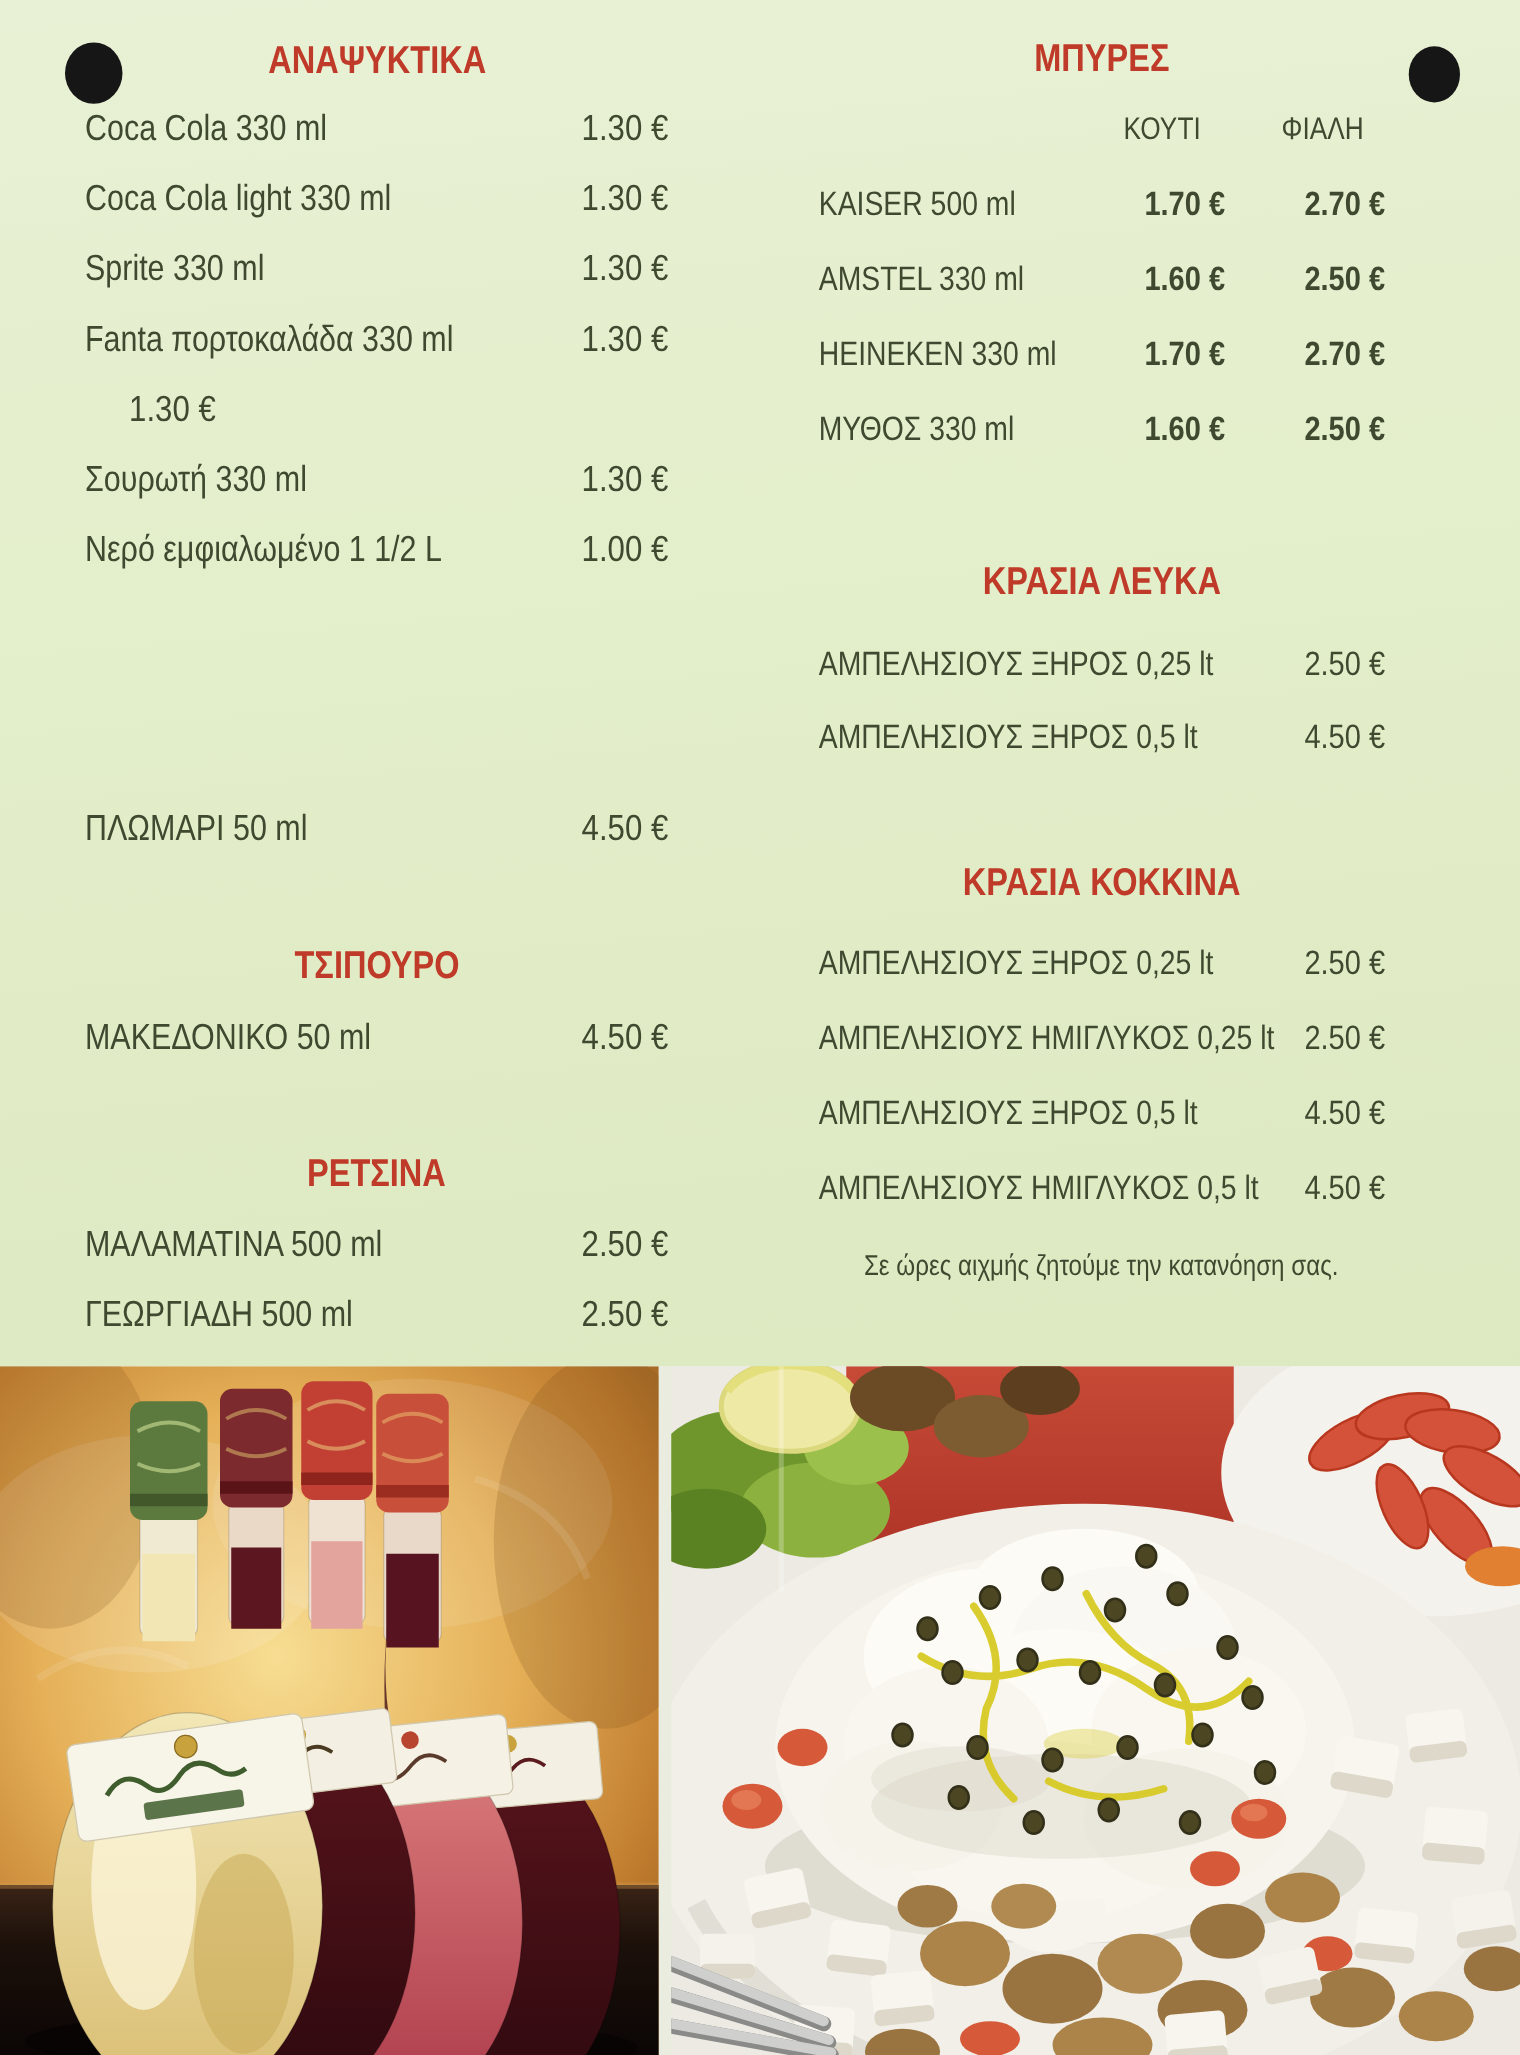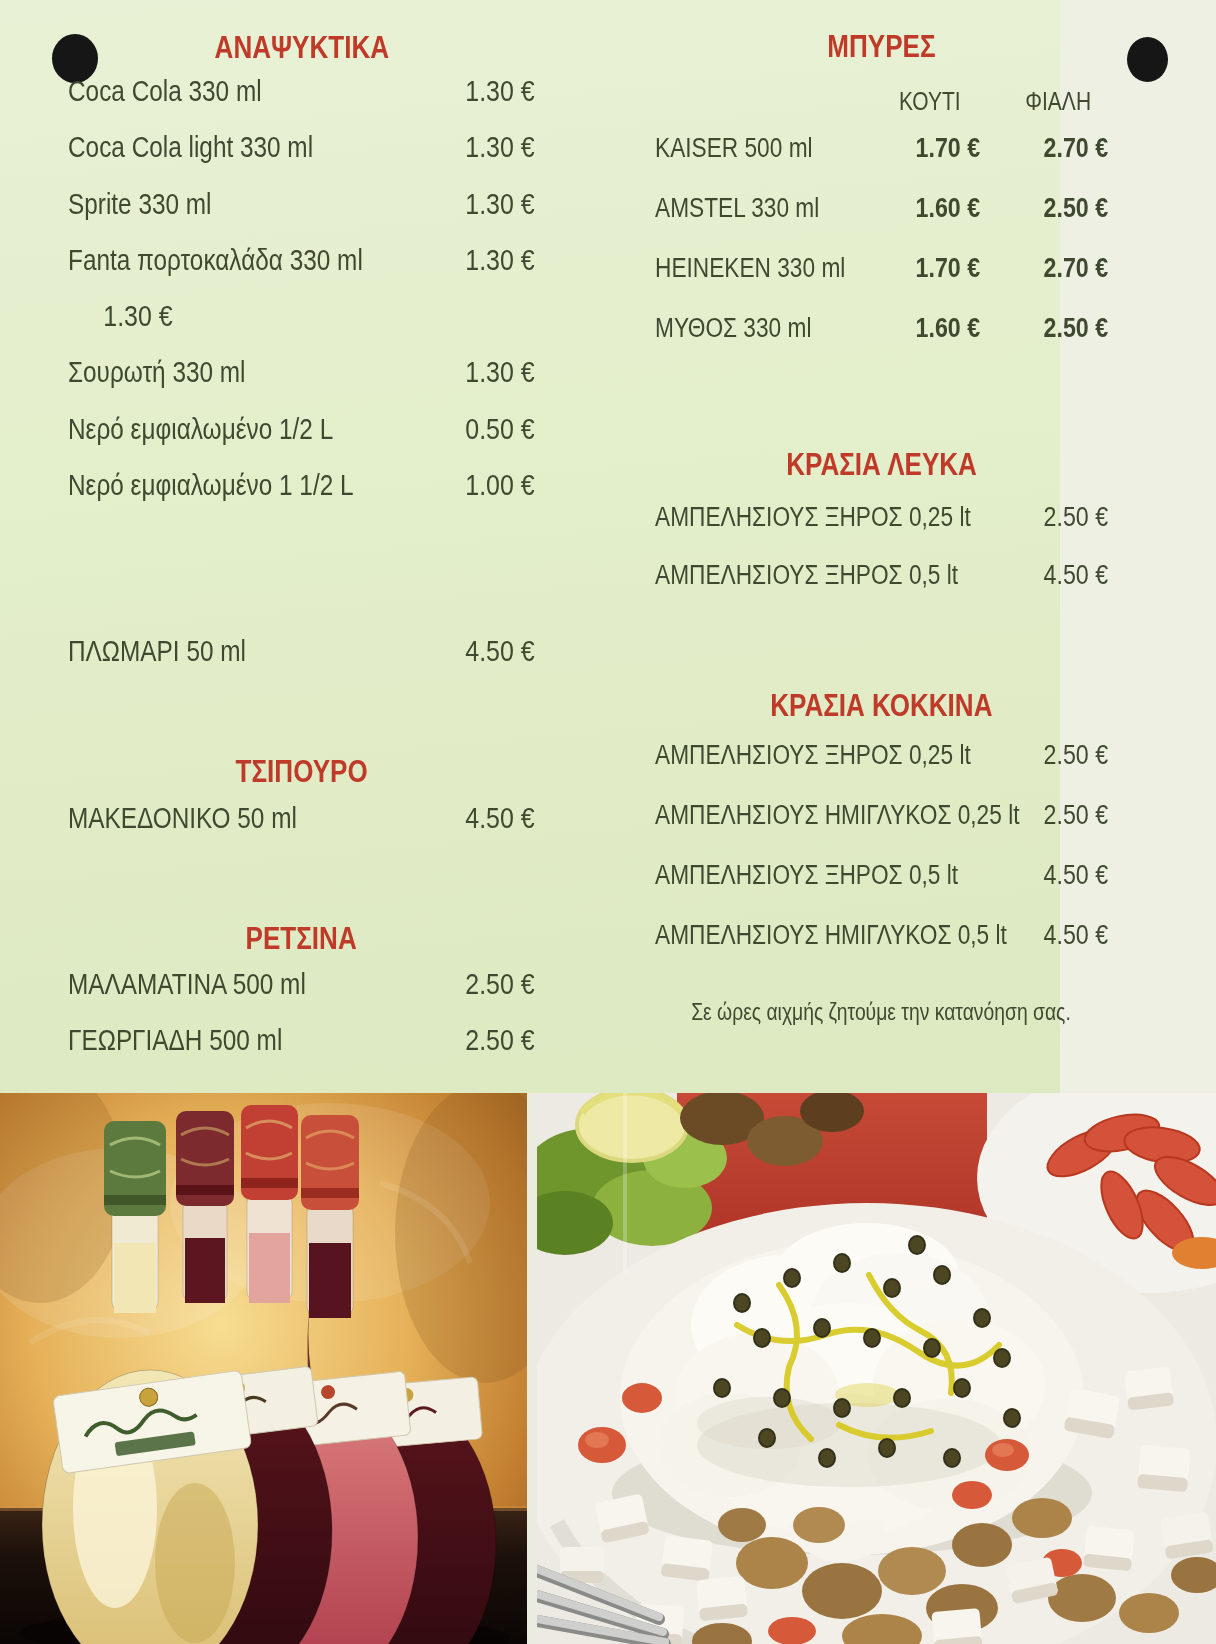--- a/index.html
+++ b/index.html
@@ -8,36 +8,36 @@
     --ink:#3e4930;
     --paper1:#e8f1d5;
     --paper2:#dde9c1;
   }
   #page{
     position:relative;width:1216px;height:1644px;overflow:hidden;
     font-family:"Liberation Sans","DejaVu Sans",sans-serif;
     background:#eef0e4;margin:0 auto;
   }
   #menu{
-    position:absolute;left:0;top:0;width:1060px;height:1093px;
+    position:absolute;left:0;top:0;width:1216px;height:1093px;
     background:linear-gradient(175deg,var(--paper1) 0%,#e3eeca 45%,var(--paper2) 100%);
   }
   .hole{position:absolute;background:#161616;border-radius:50%;}
   .hole-left{left:52px;top:34px;width:46px;height:49px;}
   .hole-right{left:1127px;top:37px;width:41px;height:45px;}
 
   .headL,.headR{position:absolute;text-align:center;font-weight:bold;
     font-size:31px;color:var(--red);line-height:34px;}
   .headL{left:68px;width:467px;}
   .headR{left:655px;width:453px;}
 
   .rows{position:absolute;}
   .rowsL{left:68px;width:467px;}
   .rowsR{left:655px;width:453px;}
-  .row{display:flex;align-items:flex-start;height:var(--rh,56px);color:var(--ink);}
+  .row{display:flex;align-items:center;height:var(--rh,56px);color:var(--ink);}
   .rowsL .row{font-size:29px;}
   .rowsR .row{font-size:27px;gap:28px;}
   .nm{flex:1;min-width:0;}
   .pw{width:105px;text-align:right;font-weight:normal;}
   .cw{width:100px;text-align:right;font-weight:bold;}
   .hdrrow{font-weight:normal;}
   .hdrrow .cw{font-weight:normal;font-size:25px;text-align:center;}
   .cond{display:inline-block;transform:scaleX(.84);transform-origin:0 50%;white-space:nowrap;}
   .condR{display:inline-block;transform:scaleX(.86);transform-origin:100% 50%;white-space:nowrap;}
   .condC{display:inline-block;transform:scaleX(.84);transform-origin:50% 50%;white-space:nowrap;}
@@ -79,24 +79,20 @@
       <div class="row">
           <div class="nm"><span class="cond">Fanta πορτοκαλάδα 330 ml</span></div>
           <div class="pw"><span class="condR">1.30 €</span></div>
         </div>
       <div class="row">
           <div class="pw"><span class="condR">1.30 €</span></div>
         </div>
       <div class="row">
           <div class="nm"><span class="cond">Σουρωτή 330 ml</span></div>
           <div class="pw"><span class="condR">1.30 €</span></div>
-        </div>
-      <div class="row">
-          <div class="nm"><span class="cond">Νερό εμφιαλωμένο 1/2 L</span></div>
-          <div class="pw"><span class="condR">0.50 €</span></div>
         </div>
       <div class="row">
           <div class="nm"><span class="cond">Νερό εμφιαλωμένο 1 1/2 L</span></div>
           <div class="pw"><span class="condR">1.00 €</span></div>
         </div>
     </div>
 
     <div class="rows rowsL" style="top:635px">
       <div class="row">
           <div class="nm"><span class="cond">ΠΛΩΜΑΡΙ 50 ml</span></div>

